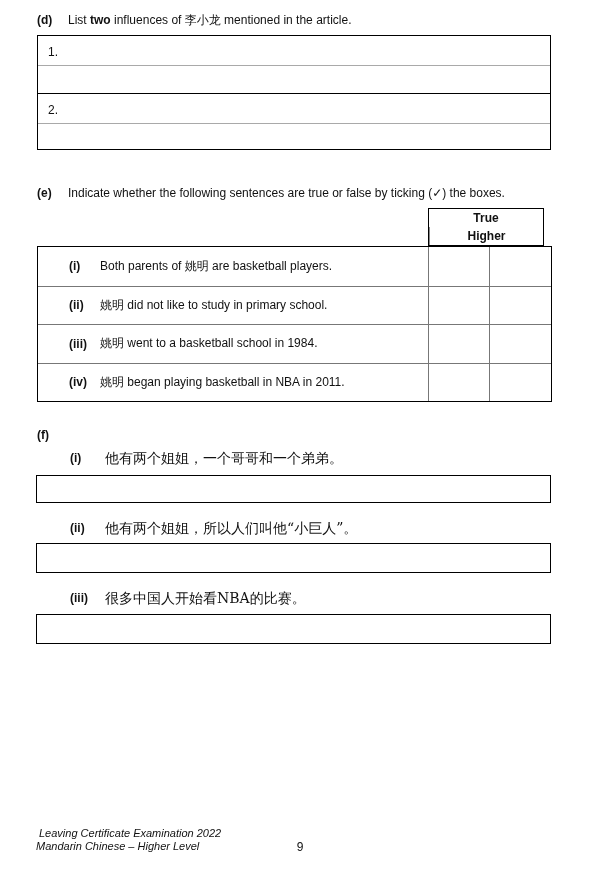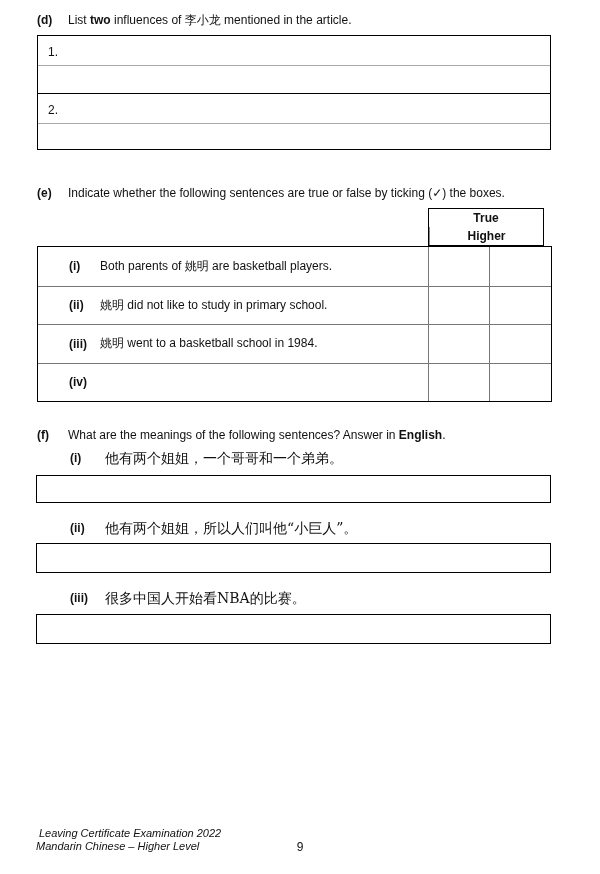--- a/index.html
+++ b/index.html
@@ -146,30 +146,30 @@
         <span class="tf-row-label">(iii)</span>
         <span>姚明 went to a basketball school in 1984.</span>
       </div>
       <div class="tf-check-cell"></div>
       <div class="tf-check-cell"></div>
     </div>
 
     <div class="tf-row">
       <div class="tf-text-cell">
         <span class="tf-row-label">(iv)</span>
+        <span>姚明 began playing basketball in NBA in 2011.</span>
       </div>
       <div class="tf-check-cell"></div>
       <div class="tf-check-cell"></div>
     </div>
 
   </div>
 
   <div class="abs q-heading" style="left:37px; top:428px; width:540px;">
     <span class="q-label">(f)</span>
-    <span><span>What are the meanings of the following sentences? Answer in </span><span class="bold">English</span><span>.</span></span>
   </div>
 
   <div class="abs f-item" style="left:70px; top:451px; width:480px;">
     <span class="f-item-label">(i)</span>
     <span class="f-zh">他有两个姐姐，一个哥哥和一个弟弟。</span>
   </div>
   <div class="abs answer-box" style="top:475px;"></div>
 
   <div class="abs f-item" style="left:70px; top:521px; width:480px;">
     <span class="f-item-label">(ii)</span>

